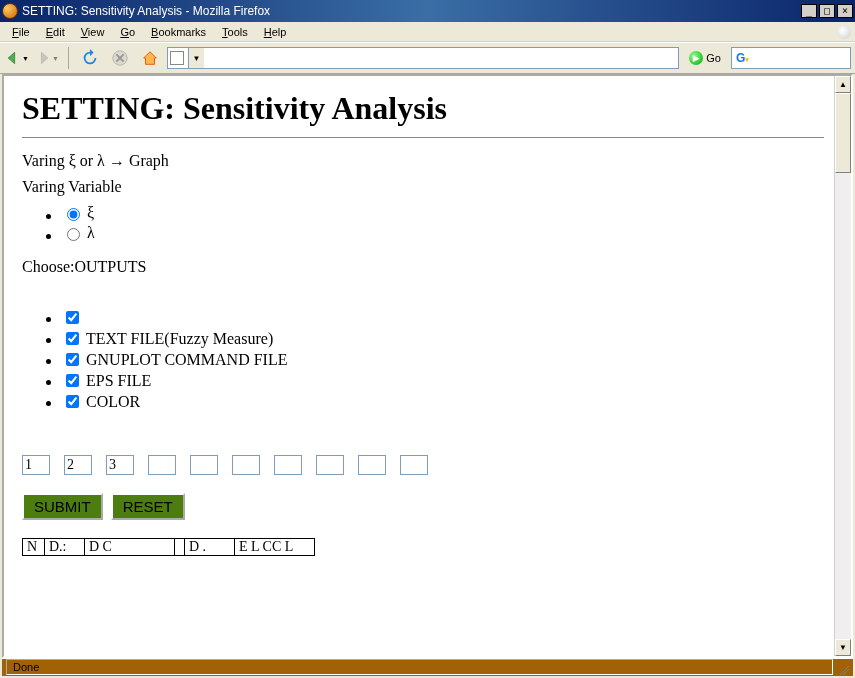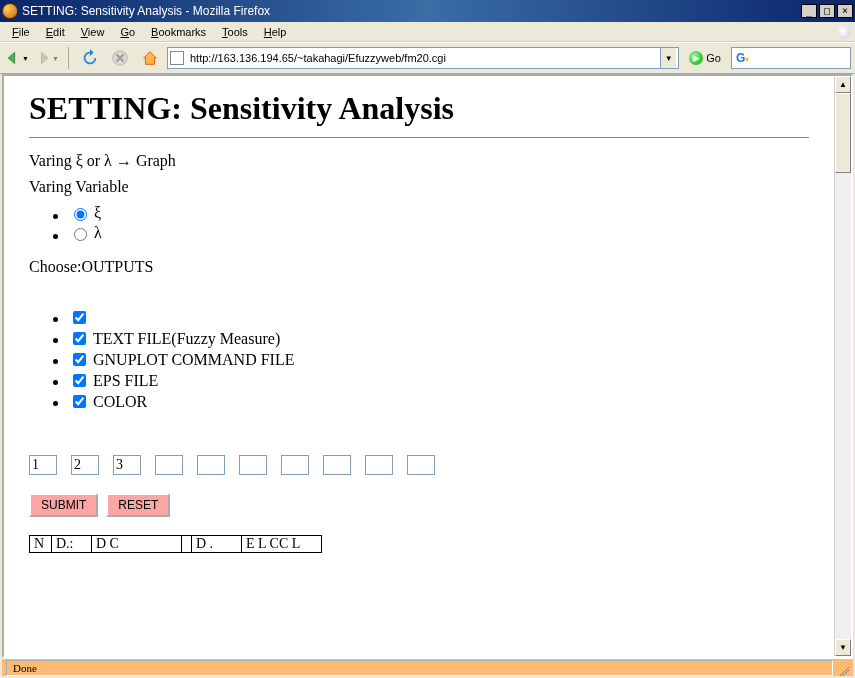--- a/index.html
+++ b/index.html
@@ -119,49 +119,50 @@
   .content-wrap {
     position: absolute;
     top: 74px; left: 2px; right: 2px; bottom: 20px;
     border: 2px inset #fff;
     background: #fff;
     display: flex;
   }
   .content {
     flex: 1;
     overflow: auto;
-    padding: 8px 25px;
+    padding: 8px 10px;
     font-family: "Times New Roman", serif;
     font-size: 16px;
     color: #000;
+    margin-left: 8px;
   }
   .content h1 {
     font-family: "Times New Roman", serif;
     font-size: 32px;
     font-weight: bold;
     margin: 6px 0 10px 0;
   }
   .content hr { border: none; border-top: 1px solid #888; margin: 6px 0 14px 0; }
   .content p { margin: 8px 0; }
   .content ul { margin: 6px 0 16px 0; padding-left: 40px; }
   .content ul li { list-style: disc; margin: 2px 0; }
   .radio-row, .check-row { display: flex; align-items: center; gap: 4px; }
   .num-inputs { display: flex; gap: 14px; margin: 10px 0 18px 0; }
   .num-inputs input {
     width: 28px; height: 20px;
     border: 1px solid #7f9db9;
     font-family: "Times New Roman", serif; font-size: 14px;
     padding: 0 2px;
   }
   .form-btn {
-    background: #fca5a5;
+    background: #4d7c0f;
     border: 2px outset #fff;
     padding: 3px 10px;
     font-family: "MS Sans Serif", Tahoma, sans-serif;
-    font-size: 12px;
+    font-size: 15px;
   }
   .form-btns { display: flex; gap: 8px; margin-bottom: 18px; }
   .partial-table {
     display: flex; gap: 0; margin-top: 4px;
   }
   .partial-table .cell {
     border: 1px solid #000; height: 18px;
     padding: 0 4px; font-size: 14px;
     border-right: none;
     overflow: hidden;
@@ -177,26 +178,25 @@
     border: 1px solid #fff; border-right-color:#808080; border-bottom-color:#808080;
     display:flex; align-items:center; justify-content:center; font-size:8px;
   }
   .scrollbar-v .thumb {
     height: 80px; background: #ece9d8;
     border: 1px solid #fff; border-right-color:#808080; border-bottom-color:#808080;
   }
   .scrollbar-v .track { flex:1; background: #efefef; }
   .statusbar {
     position: absolute; left:2px; right:2px; bottom:2px; height:18px;
-    background: #fdba74;
+    background: #a16207;
     border-top: 1px solid #fff;
-    display: flex; align-items: center;
+    display: flex; align-items: flex-start;
     padding: 0 4px;
     font-size: 11px;
-    font-family: Liberation Serif, serif;
   }
   .statusbar .cell {
     border: 1px inset #fff; height: 16px; padding: 0 6px;
     display:flex; align-items:center;
   }
   .statusbar .cell.main { flex: 1; }
   .statusbar .resize {
     width: 16px; height: 16px;
     background:
       linear-gradient(135deg, transparent 60%, #808080 60%, #808080 62%, transparent 62%),
@@ -254,21 +254,20 @@
         <path d="M6 6 L14 14 M14 6 L6 14" stroke="#555" stroke-width="2"></path>
       </svg>
   </div>
   <div class="tb-btn">
     <svg class="icon" viewBox="0 0 20 20">
         <path d="M3 10 L10 3 L17 10 L15 10 L15 17 L5 17 L5 10 Z" fill="#ffb74d" stroke="#e65100"></path>
       </svg>
   </div>
   <div class="url-bar">
     <div class="page-ico"></div>
-    <input type="text" value="http://163.136.194.65/~takahagi/Efuzzyweb/fm20.cgi" style="">
     <div class="url-drop">▼</div>
   </div>
   <div class="go-btn">
     <div class="go-icon">▶</div>
     <span>Go</span>
   </div>
   <div class="search-box">
     <span class="g-icon"><span class="gb">G</span><span style="color:#fbbc04; font-size:7px">▾</span></span>
   </div>
 </div>

